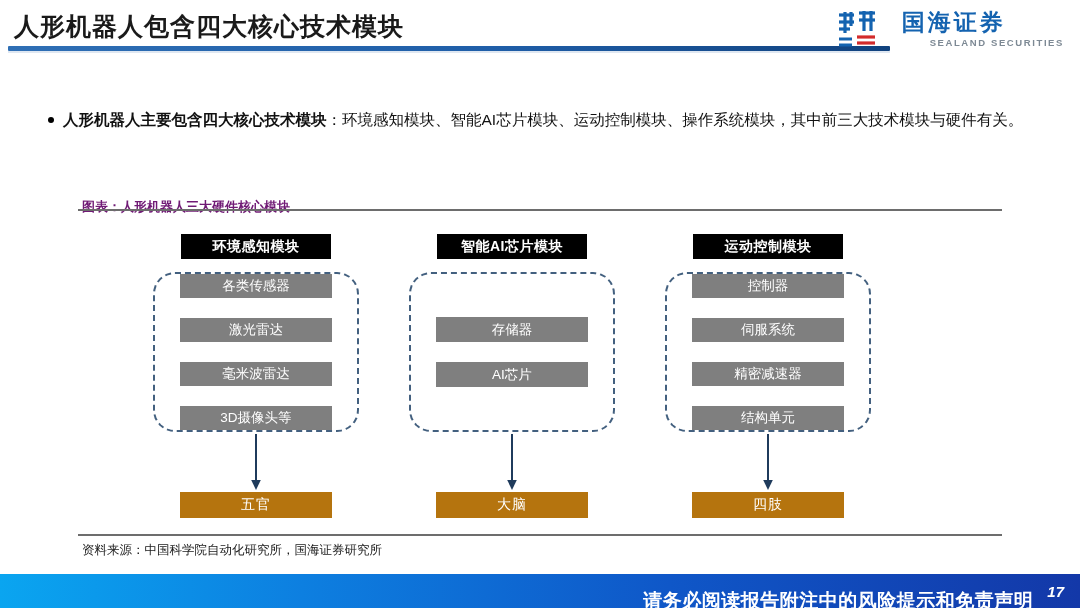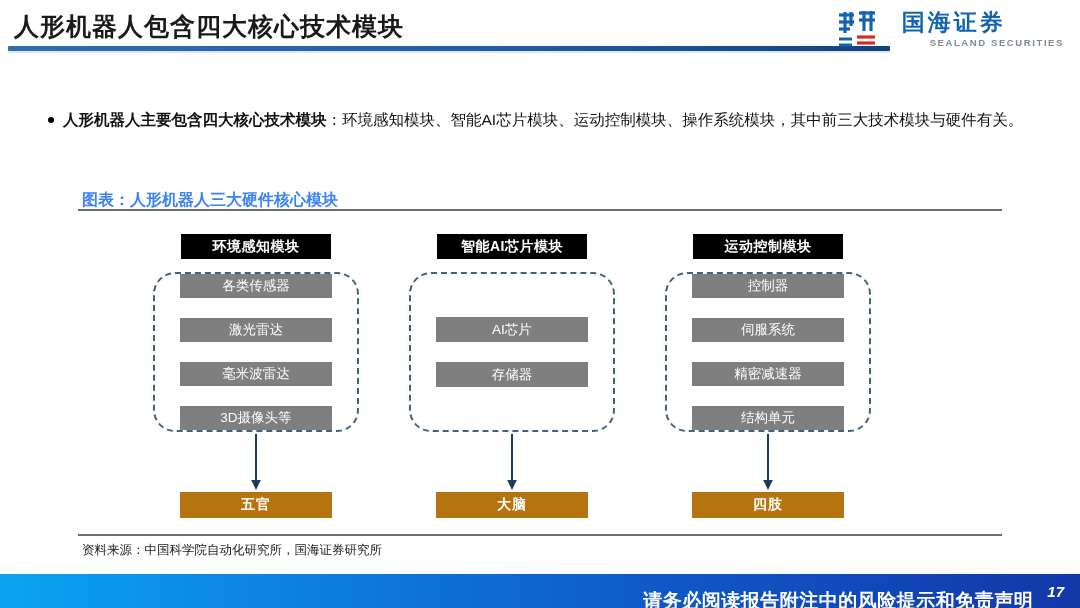--- a/index.html
+++ b/index.html
@@ -107,24 +107,24 @@
   #figure-panel {
     position: absolute;
     left: 78px;
     top: 182px;
     width: 924px;
     height: 388px;
   }
   #figure-caption {
     position: absolute;
     left: 4px;
-    top: 8px;
-    font-size: 16px;
-    font-weight: bold;
-    color: #3b82f6;
+    top: 16px;
+    font-size: 13px;
+    font-weight: bold;
+    color: #701a75;
   }
   #caption-rule {
     position: absolute;
     left: 0;
     top: 27px;
     width: 924px;
     height: 2px;
     background: #6d6d6d;
   }
   #source-rule {
@@ -223,21 +223,21 @@
   .outcome-box {
     position: absolute;
     top: 258px;
     left: 50%;
     transform: translateX(-50%);
     width: 152px;
     height: 26px;
     background: #b5740e;
     color: #ffffff;
     font-size: 14px;
-    font-weight: bold;
+    font-weight: normal;
     display: flex;
     align-items: center;
     justify-content: center;
     letter-spacing: 1px;
   }
 
   
   #slide-footer {
     position: absolute;
     left: 0;
@@ -327,22 +327,22 @@
       <svg class="arrow-svg" viewBox="0 0 16 58">
         <path d="M8 0 L8 48" stroke="#1f3b5c" stroke-width="2" fill="none"></path>
         <path d="M8 56 L3.2 46 L12.8 46 Z" fill="#1f3b5c"></path>
       </svg>
       <div class="outcome-box">五官</div>
     </div>
 
     <div class="module-col" id="col-1">
       <div class="module-title">智能AI芯片模块</div>
       <div class="module-body">
+        <div class="sub-item">存储器</div>
         <div class="sub-item">AI芯片</div>
-        <div class="sub-item">存储器</div>
       </div>
       <svg class="arrow-svg" viewBox="0 0 16 58">
         <path d="M8 0 L8 48" stroke="#1f3b5c" stroke-width="2" fill="none"></path>
         <path d="M8 56 L3.2 46 L12.8 46 Z" fill="#1f3b5c"></path>
       </svg>
       <div class="outcome-box">大脑</div>
     </div>
 
     <div class="module-col" id="col-2">
       <div class="module-title">运动控制模块</div>

